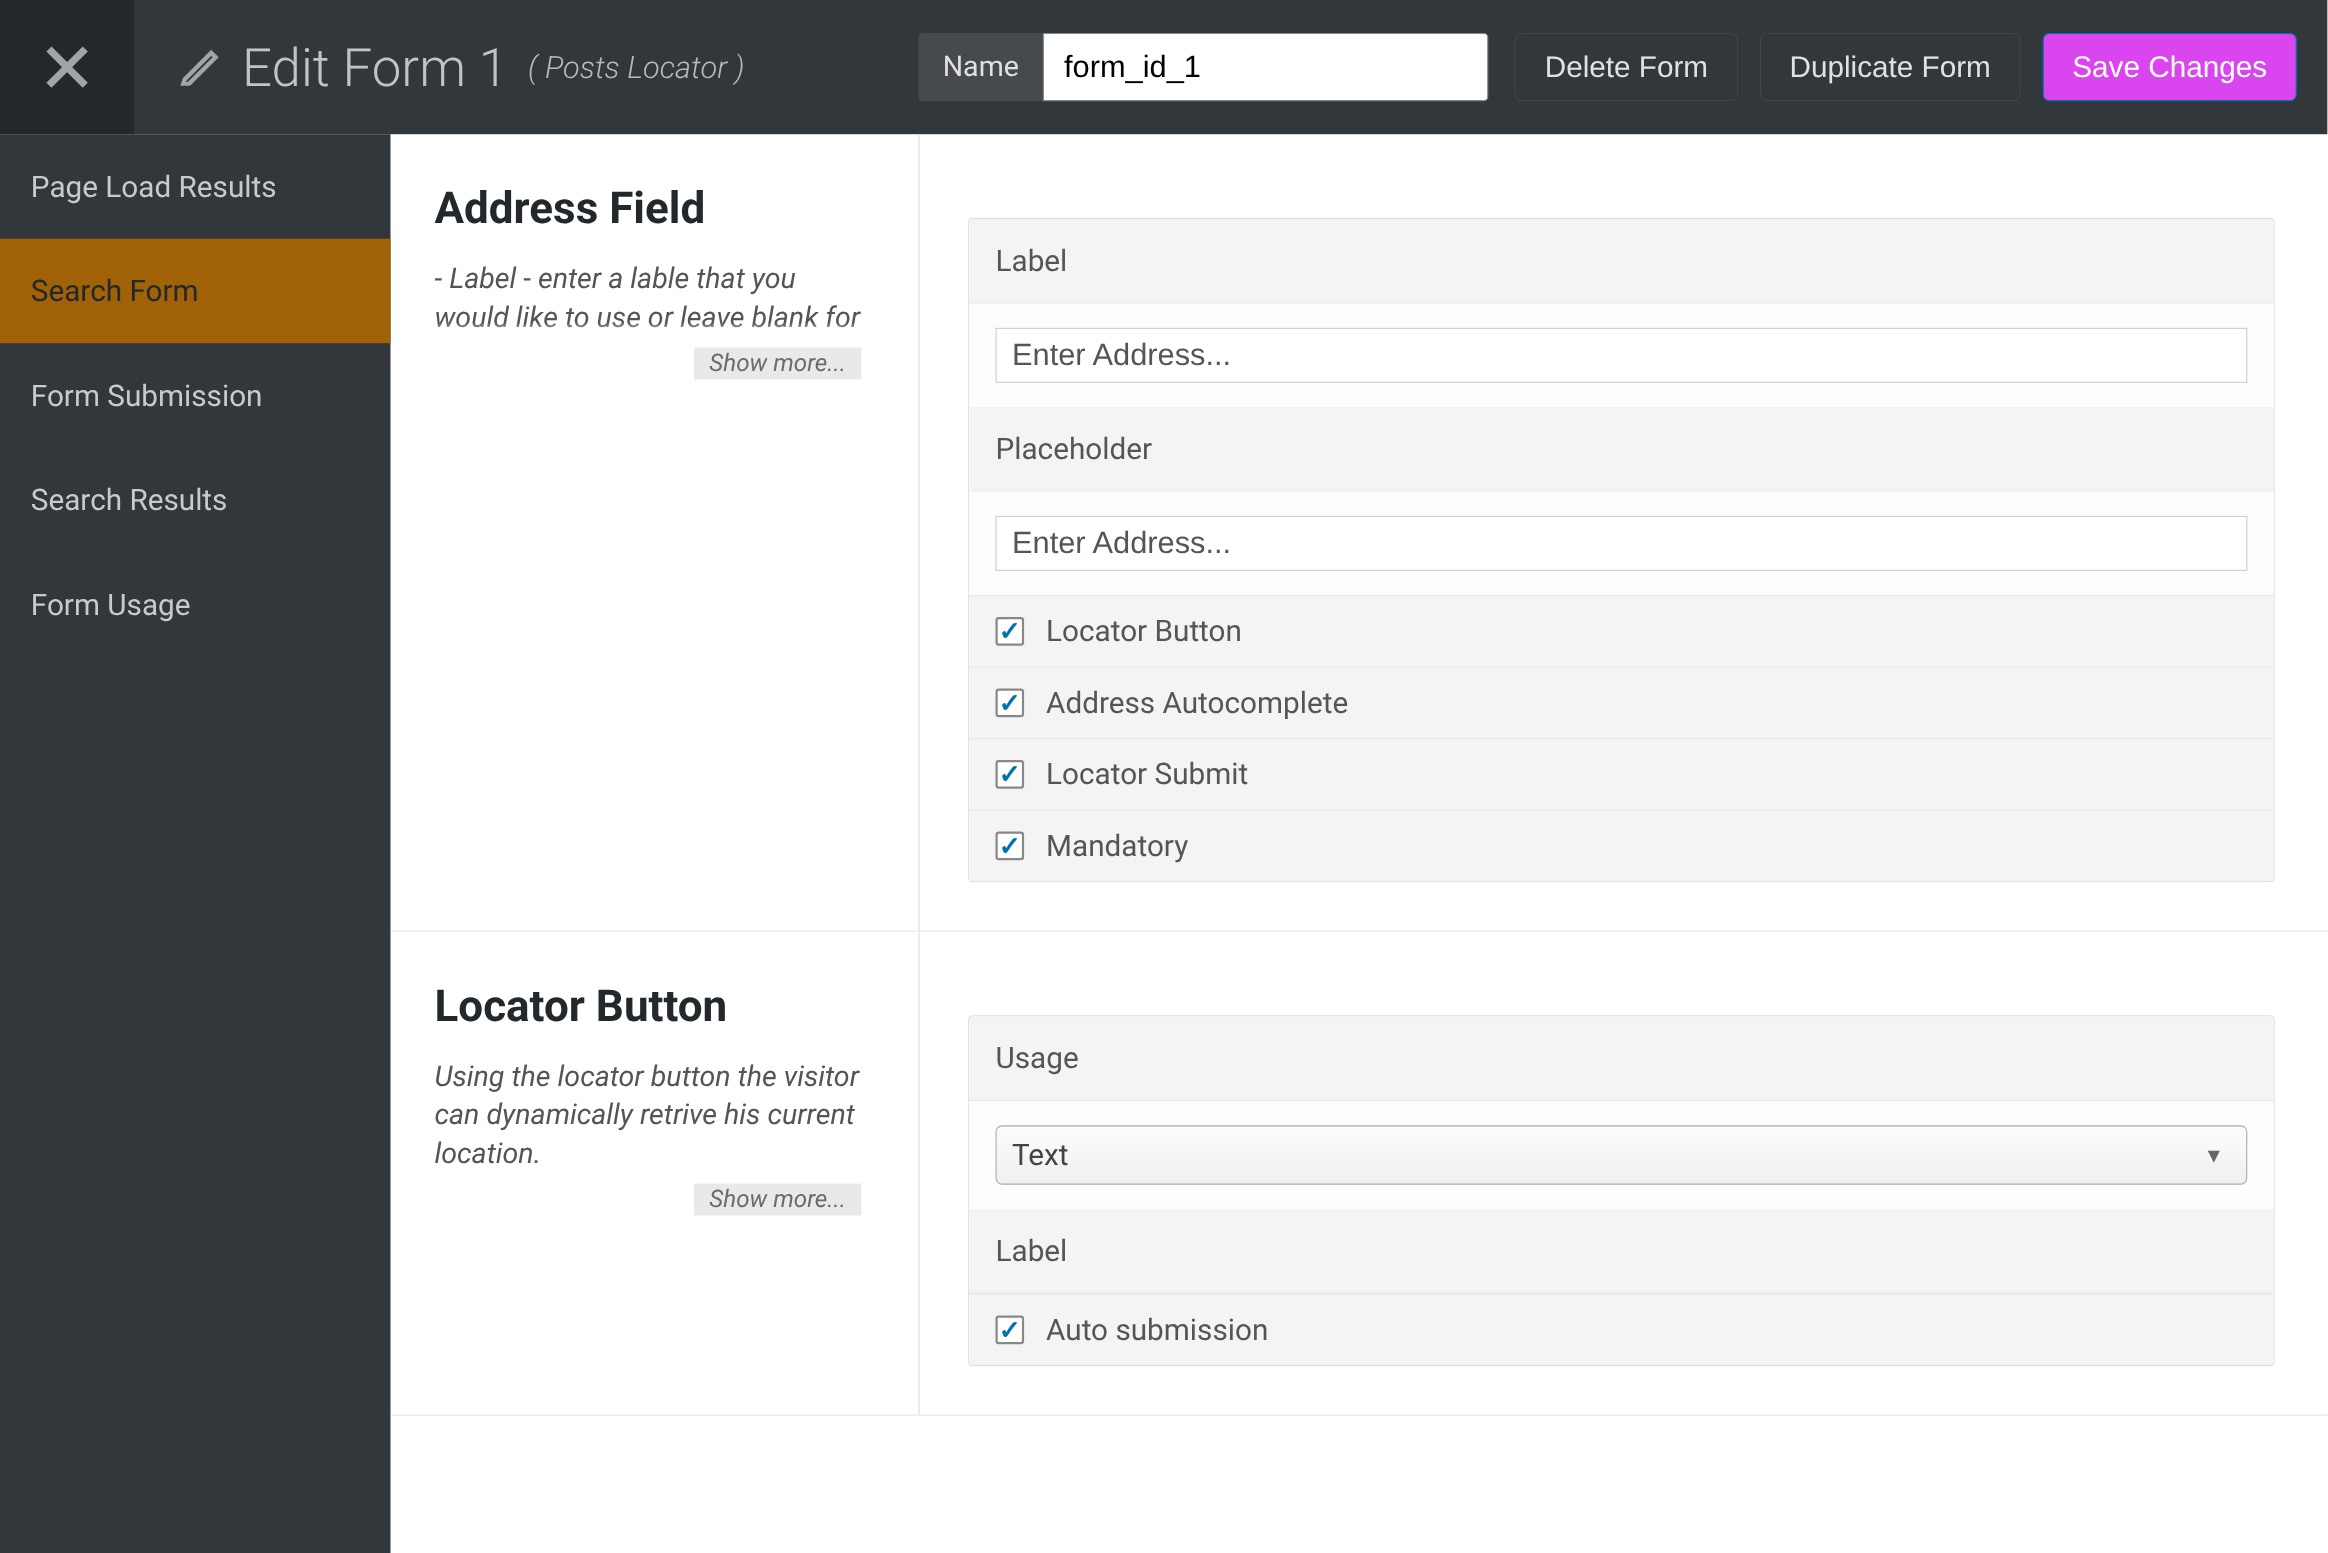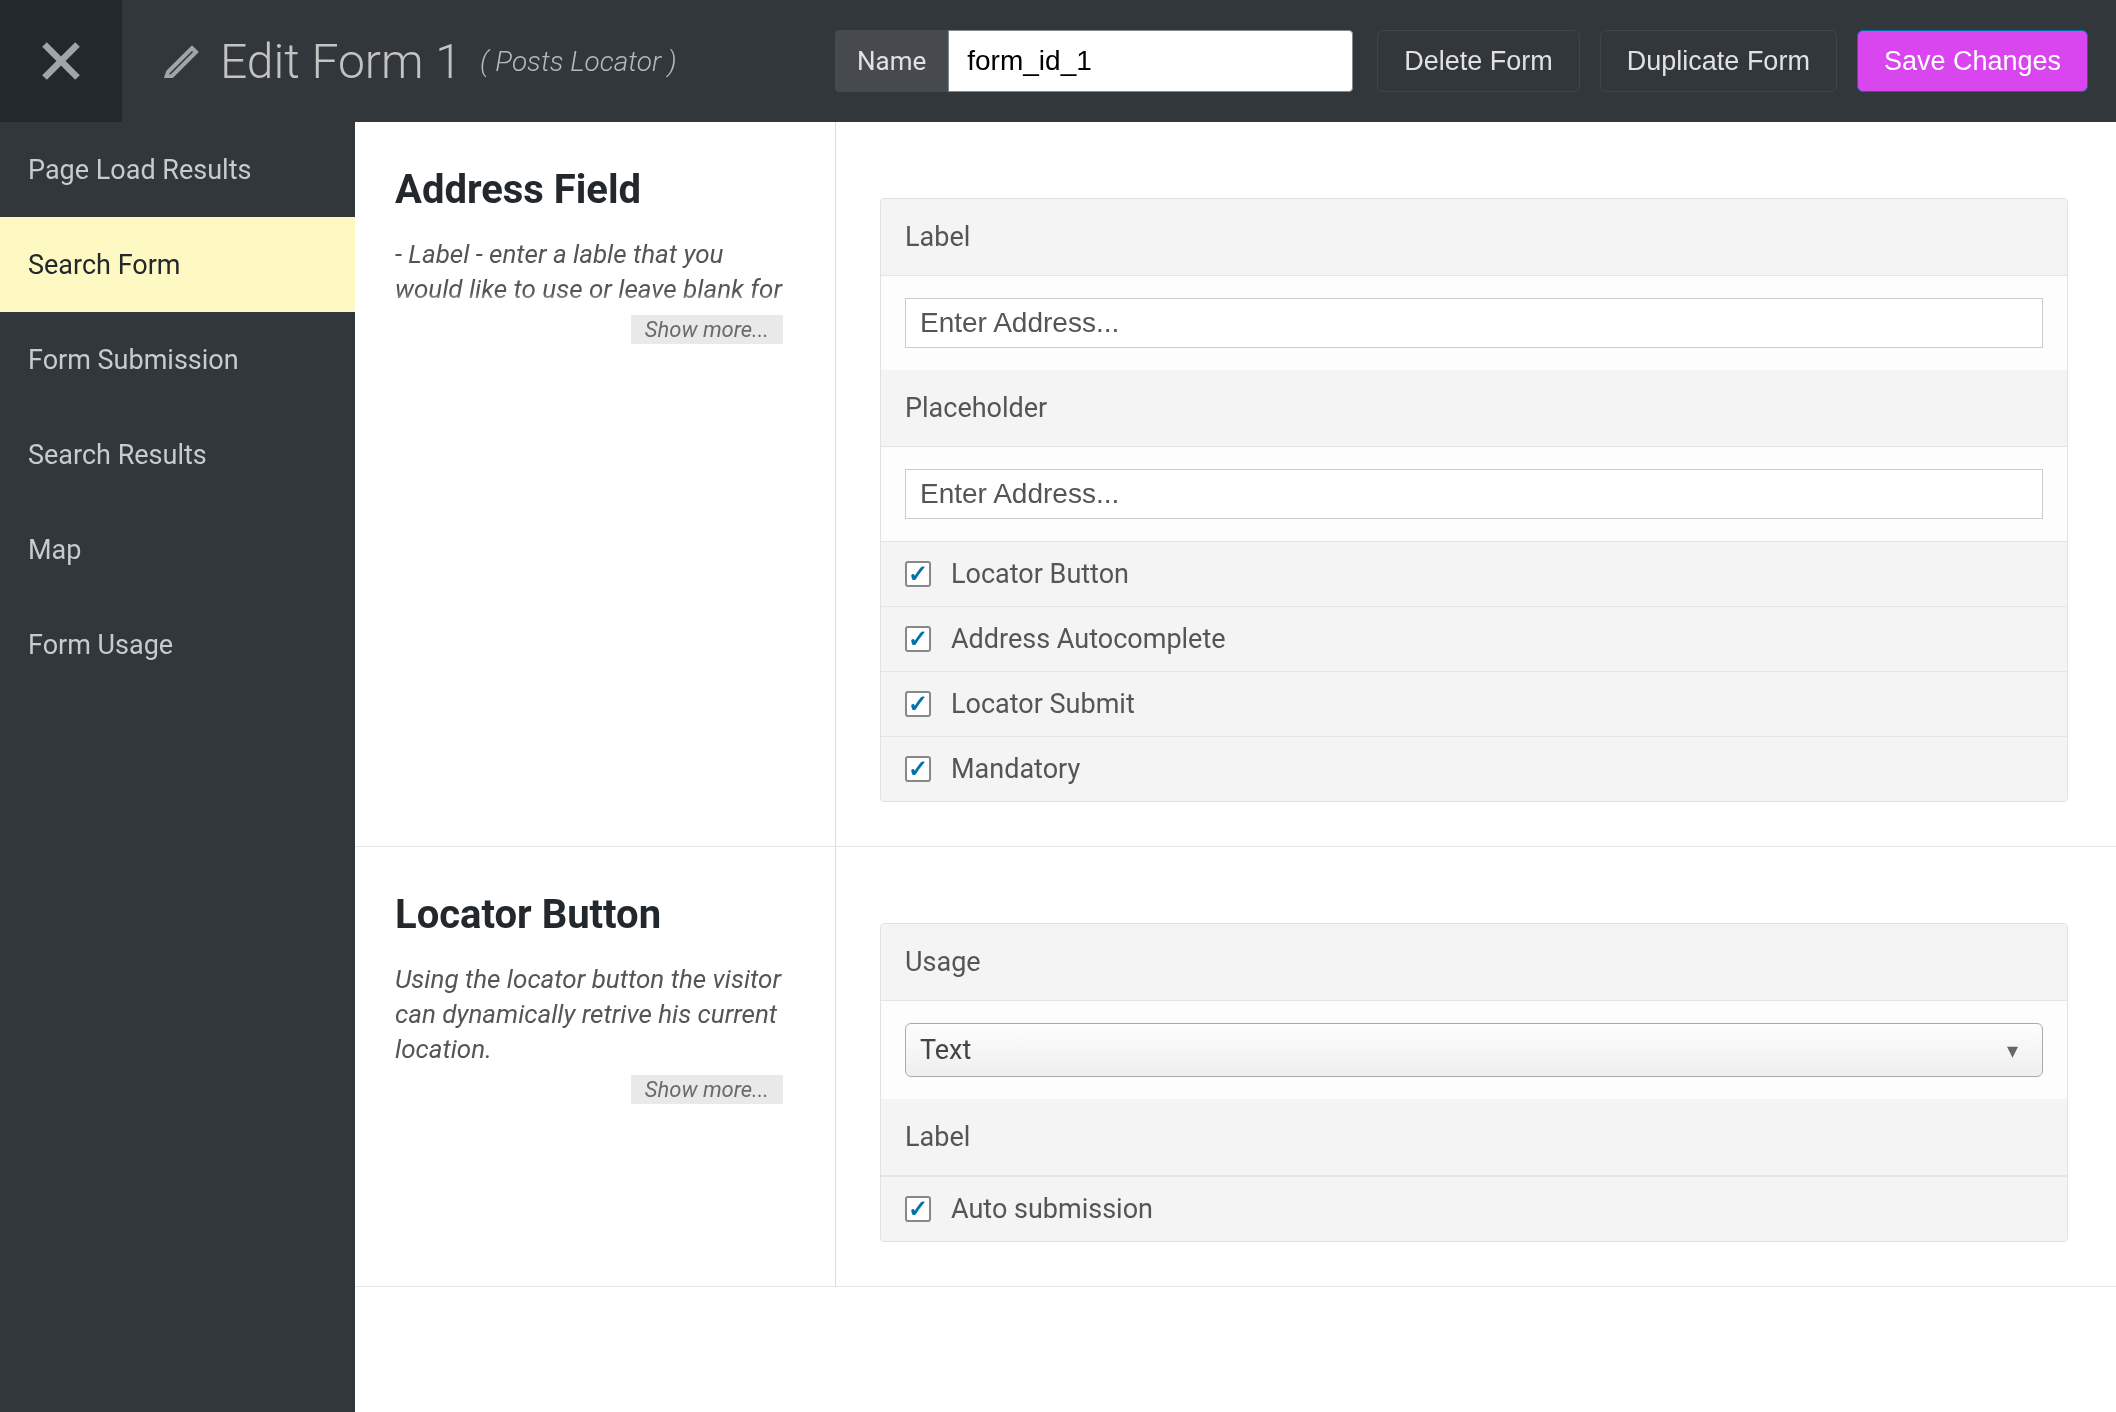--- a/index.html
+++ b/index.html
@@ -107,21 +107,21 @@
   .sidebar .item {
     height: 95px;
     display: flex;
     align-items: center;
     padding-left: 28px;
     font-size: 27px;
     cursor: pointer;
     color: #c8cbce;
   }
   .sidebar .item.active {
-    background: #fef9c3;
+    background: #a16207;
     color: #23282d;
   }
 
   
   .main {
     flex: 1;
     display: flex;
     flex-direction: column;
     overflow: hidden;
   }
@@ -310,21 +310,20 @@
   </div>
 </div>
 
 <div class="layout">
 
   <div class="sidebar">
     <div class="item">Page Load Results</div>
     <div class="item active">Search Form</div>
     <div class="item">Form Submission</div>
     <div class="item">Search Results</div>
-    <div class="item">Map</div>
     <div class="item">Form Usage</div>
   </div>
 
   <div class="main">
 
     <div class="section">
       <div class="section-desc">
         <h2>Address Field</h2>
         <div class="fade-edge">
           <p>- Label - enter a lable that you would like to use or leave blank for</p>

